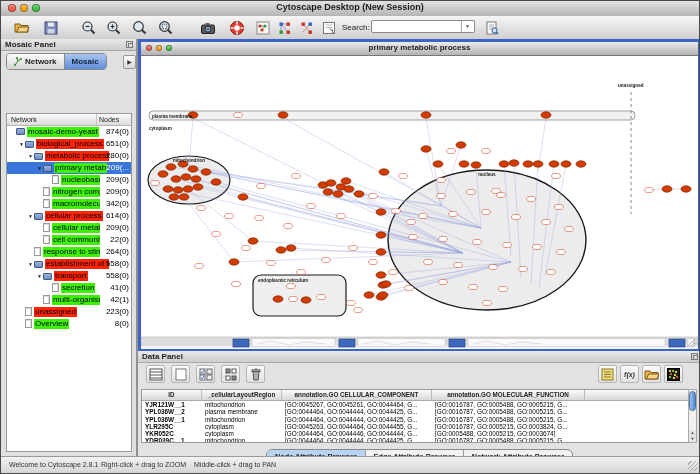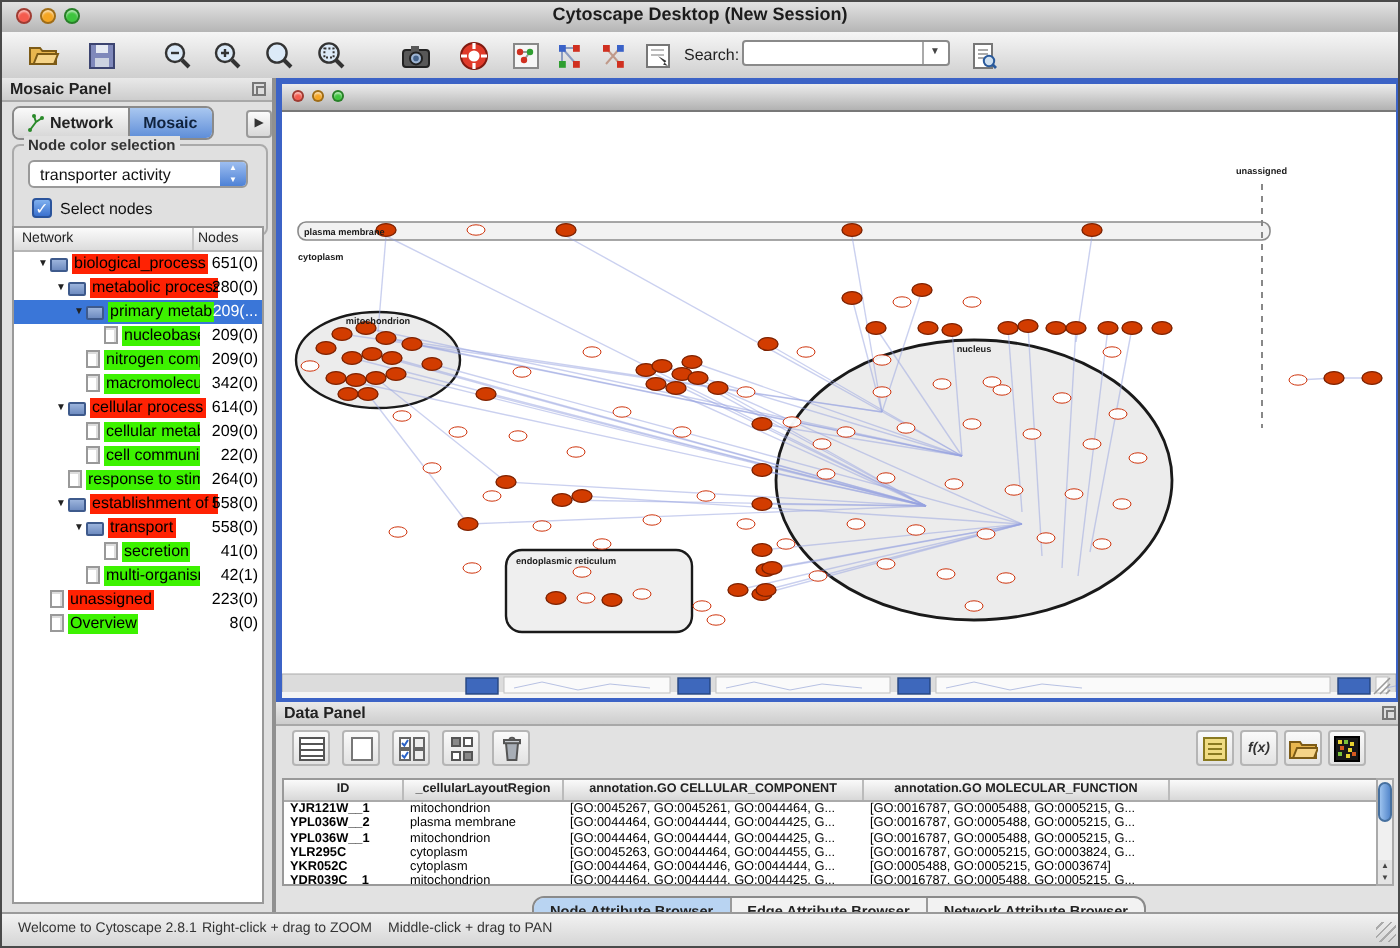--- a/index.html
+++ b/index.html
@@ -213,37 +213,27 @@
             <circle cx="7" cy="2" r="1" fill="#2a8a2a"></circle>
             <circle cx="1" cy="8" r="1" fill="#2a8a2a"></circle>
           </svg>
         <span>Network</span>
       </span>
       <span class="cp-tab mosaic">
           <span>Mosaic</span>
         </span>
     </div>
     <span class="cp-tab-arrow">▶</span>
-    <div class="groupbox">
-      <span class="glabel">Node color selection</span>
-      <div class="combo">
-        <span class="ctext">transporter activity</span>
-        <span class="ccap">▲<br>▼</span>
-      </div>
-      <div class="checkrow">
-        <span class="checkbox">✓</span>
-        <span class="checklabel">Select nodes</span>
-      </div>
-    </div>
     <div class="tree-wrap">
       <div class="tree-header">
         <span class="h1">Network</span>
         <span class="h2">Nodes</span>
       </div>
       <div id="tree-rows">
+          <div class="trow" style="padding-left: 9px;"><span class="ticon folder"></span><span class="tl green">mosaic-demo-yeast</span><span class="tc">874(0)</span></div>
           <div class="trow" style="padding-left: 11px;"><span class="arr">▼</span><span class="ticon folder"></span><span class="tl red">biological_process</span><span class="tc">651(0)</span></div>
           <div class="trow" style="padding-left: 20px;"><span class="arr">▼</span><span class="ticon folder"></span><span class="tl red">metabolic process</span><span class="tc">280(0)</span></div>
           <div class="trow sel" style="padding-left: 29px;"><span class="arr">▼</span><span class="ticon folder"></span><span class="tl green">primary metab</span><span class="tc">209(...</span></div>
           <div class="trow" style="padding-left: 45px;"><span class="ticon page"></span><span class="tl green">nucleobase-</span><span class="tc">209(0)</span></div>
           <div class="trow" style="padding-left: 36px;"><span class="ticon page"></span><span class="tl green">nitrogen compo</span><span class="tc">209(0)</span></div>
           <div class="trow" style="padding-left: 36px;"><span class="ticon page"></span><span class="tl green">macromolecule</span><span class="tc">342(0)</span></div>
           <div class="trow" style="padding-left: 20px;"><span class="arr">▼</span><span class="ticon folder"></span><span class="tl red">cellular process</span><span class="tc">614(0)</span></div>
           <div class="trow" style="padding-left: 36px;"><span class="ticon page"></span><span class="tl green">cellular metabo</span><span class="tc">209(0)</span></div>
           <div class="trow" style="padding-left: 36px;"><span class="ticon page"></span><span class="tl green">cell communicat</span><span class="tc">22(0)</span></div>
           <div class="trow" style="padding-left: 27px;"><span class="ticon page"></span><span class="tl green">response to stimulu</span><span class="tc">264(0)</span></div>
@@ -257,20 +247,21 @@
     </div>
   </div>
 
   <div class="main-frame">
     <div class="frame-title">
       <div class="lights small">
         <span class="light r"></span>
         <span class="light y"></span>
         <span class="light g"></span>
       </div>
+      <div class="title">primary metabolic process</div>
     </div>
     <div class="canvas">
       <svg id="net-svg" width="557" height="293" viewBox="0 0 557 293">
           <rect x="8" y="55" width="486" height="9" rx="4" fill="#f2f2f2" stroke="#8a8a8a" stroke-width="0.8"></rect>
           <ellipse cx="48" cy="124" rx="41" ry="24" fill="#ececec" stroke="#1a1a1a" stroke-width="1.2"></ellipse>
           <ellipse cx="346" cy="184" rx="99" ry="70" fill="#ececec" stroke="#1a1a1a" stroke-width="1.4"></ellipse>
           <rect x="112" y="219" width="93" height="41" rx="8" fill="#efefef" stroke="#1a1a1a" stroke-width="1.2"></rect>
           <line x1="490" y1="36" x2="490" y2="158" stroke="#888" stroke-width="1" stroke-dasharray="3,3"></line>
           <line x1="52" y1="113" x2="340" y2="172" stroke="#97a3e0" stroke-width="0.7" opacity="0.5"></line>
           <line x1="65" y1="116" x2="340" y2="172" stroke="#97a3e0" stroke-width="0.7" opacity="0.5"></line>

